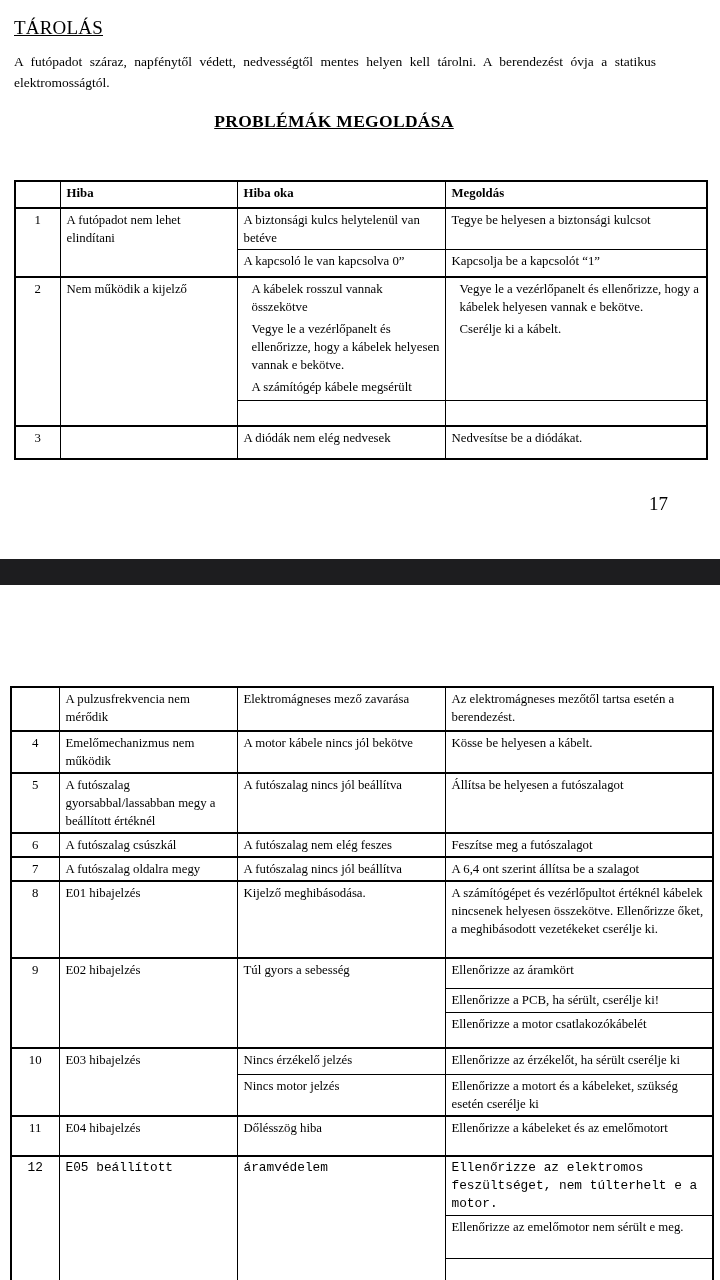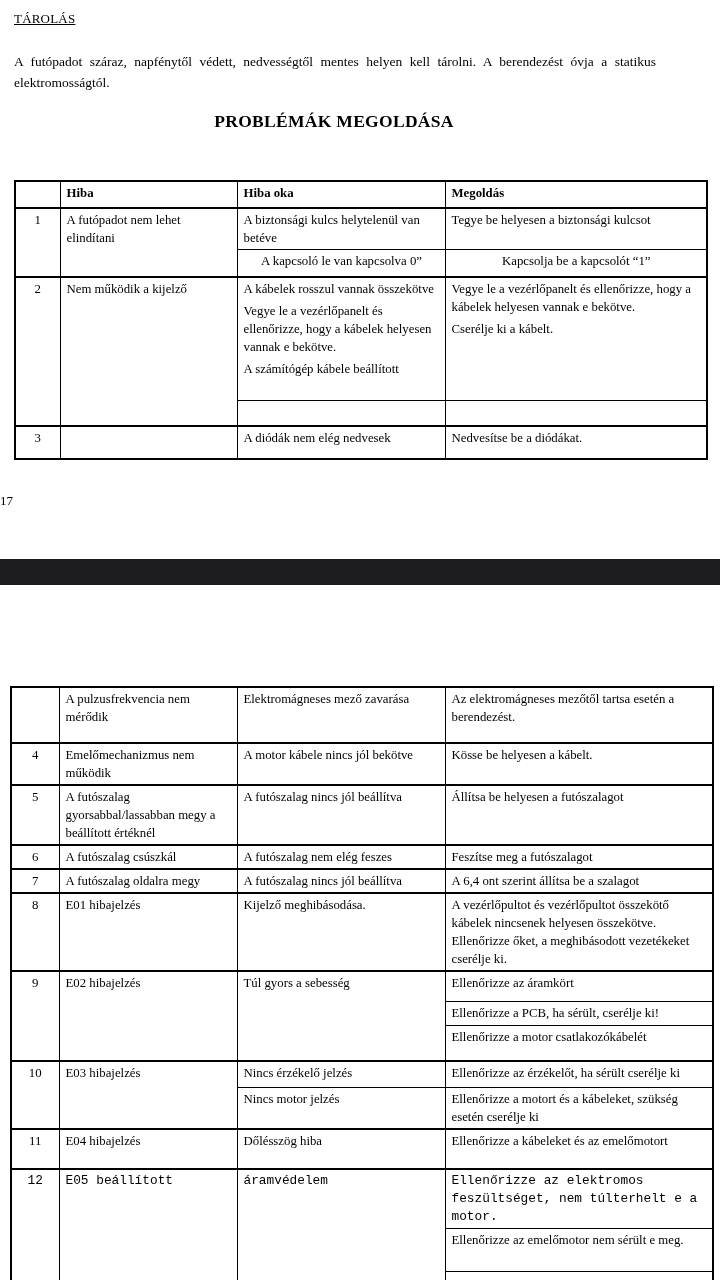--- a/index.html
+++ b/index.html
@@ -6,33 +6,34 @@
   html,body { width:720px; height:1280px; }
   body {
     position:relative; overflow:hidden;
     background:#ffffff; color:#000;
     font-family:"Liberation Serif", serif;
   }
   .abs { position:absolute; }
 
   
   .storage-heading {
-    left:14px; top:11px;
-    font-size:13px; text-decoration:underline; letter-spacing:0.2px;
+    left:14px; top:17px;
+    font-size:19px; text-decoration:underline; letter-spacing:0.2px;
   }
   .storage-text {
     left:14px; top:51px; width:642px;
     font-size:13.5px; line-height:21px; text-align:justify;
   }
   .main-heading {
     left:0; top:111px; width:668px; text-align:center;
     font-size:17.5px; font-weight:bold; letter-spacing:0.3px;
+    text-decoration:underline;
   }
   .page-number {
-    left:0; top:493px; width:668px; text-align:left; font-size:13px;
+    left:0; top:493px; width:668px; text-align:right; font-size:19px;
   }
 
   
   .page-separator {
     left:0; top:559px; width:720px; height:26px;
     background:#1d1d1f;
   }
 
   
   table.tbl {
@@ -50,21 +51,21 @@
   .tbl td {
     border:1px solid #000;
     font-size:12.8px; line-height:18px;
     padding:2px 5px 2px 6px;
     vertical-align:top;
     overflow:hidden;
   }
   .tbl tr.mj > td { border-top-width:2px; }
   .tbl td.num { text-align:center; padding-left:2px; padding-right:2px; }
   .tbl tr.hdr td { font-weight:bold; }
-  .tbl td p { margin:0 0 4px 0; }
+  .tbl td p { margin:0 0 4px 8px; }
   .tbl td p:last-child { margin-bottom:0; }
 </style>
 </head>
 <body>
 
 <div class="abs storage-heading">TÁROLÁS</div>
 
 <div class="abs storage-text">A futópadot száraz, napfénytől védett, nedvességtől mentes helyen kell tárolni. A berendezést óvja a statikus elektromosságtól.</div>
 
 <div class="abs main-heading">PROBLÉMÁK MEGOLDÁSA</div>
@@ -82,31 +83,31 @@
     <td>Hiba</td>
     <td>Hiba oka</td>
     <td>Megoldás</td>
   </tr>
   <tr class="mj" style="height:36px;">
     <td class="num" rowspan="2">1</td>
     <td rowspan="2">A futópadot nem lehet elindítani</td>
     <td>A biztonsági kulcs helytelenül van betéve</td>
     <td>Tegye be helyesen a biztonsági kulcsot</td>
   </tr>
-  <tr style="height:27px;text-align:center;">
+  <tr style="height:27px;">
     <td>A kapcsoló le van kapcsolva 0”</td>
     <td>Kapcsolja be a kapcsolót “1”</td>
   </tr>
   <tr class="mj" style="height:124px;">
     <td class="num" rowspan="2">2</td>
     <td rowspan="2">Nem működik a kijelző</td>
     <td>
       <p>A kábelek rosszul vannak összekötve</p>
       <p>Vegye le a vezérlőpanelt és ellenőrizze, hogy a kábelek helyesen vannak e bekötve.</p>
-      <p>A számítógép kábele beállított</p>
+      <p>A számítógép kábele megsérült</p>
     </td>
     <td>
       <p>Vegye le a vezérlőpanelt és ellenőrizze, hogy a kábelek helyesen vannak e bekötve.</p>
       <p>Cserélje ki a kábelt.</p>
     </td>
   </tr>
   <tr style="height:25px;">
     <td></td>
     <td></td>
   </tr>
@@ -124,21 +125,21 @@
 <div class="abs page-separator" style="background: rgb(29, 29, 31);"></div>
 
 <table class="tbl t2">
   <colgroup>
       <col class="c-num">
       <col class="c-hiba">
       <col class="c-oka">
       <col class="c-meg">
     </colgroup>
   <tbody>
-      <tr class="mj" style="height:56px;">
+      <tr class="mj" style="height:44px;">
     <td class="num"></td>
     <td>A pulzusfrekvencia nem mérődik</td>
     <td>Elektromágneses mező zavarása</td>
     <td>Az elektromágneses mezőtől tartsa esetén a berendezést.</td>
   </tr>
   <tr class="mj" style="height:38px;">
     <td class="num">4</td>
     <td>Emelőmechanizmus nem működik</td>
     <td>A motor kábele nincs jól bekötve</td>
     <td>Kösse be helyesen a kábelt.</td>
@@ -158,21 +159,21 @@
   <tr class="mj" style="height:23px;">
     <td class="num">7</td>
     <td>A futószalag oldalra megy</td>
     <td>A futószalag nincs jól beállítva</td>
     <td>A 6,4 ont szerint állítsa be a szalagot</td>
   </tr>
   <tr class="mj" style="height:77px;">
     <td class="num">8</td>
     <td>E01 hibajelzés</td>
     <td>Kijelző meghibásodása.</td>
-    <td>A vezérlőpultot és vezérlőpultot összekötő kábelek nincsenek helyesen összekötve. Ellenőrizze őket, a meghibásodott vezetékeket cserélje ki.</td>
+    <td>A számítógépet és vezérlőpultot értéknél kábelek nincsenek helyesen összekötve. Ellenőrizze őket, a meghibásodott vezetékeket cserélje ki.</td>
   </tr>
   <tr class="mj" style="height:30px;">
     <td class="num" rowspan="3">9</td>
     <td rowspan="3">E02 hibajelzés</td>
     <td rowspan="3">Túl gyors a sebesség</td>
     <td>Ellenőrizze az áramkört</td>
   </tr>
   <tr style="height:24px;">
     <td>Ellenőrizze a PCB, ha sérült, cserélje ki!</td>
   </tr>

